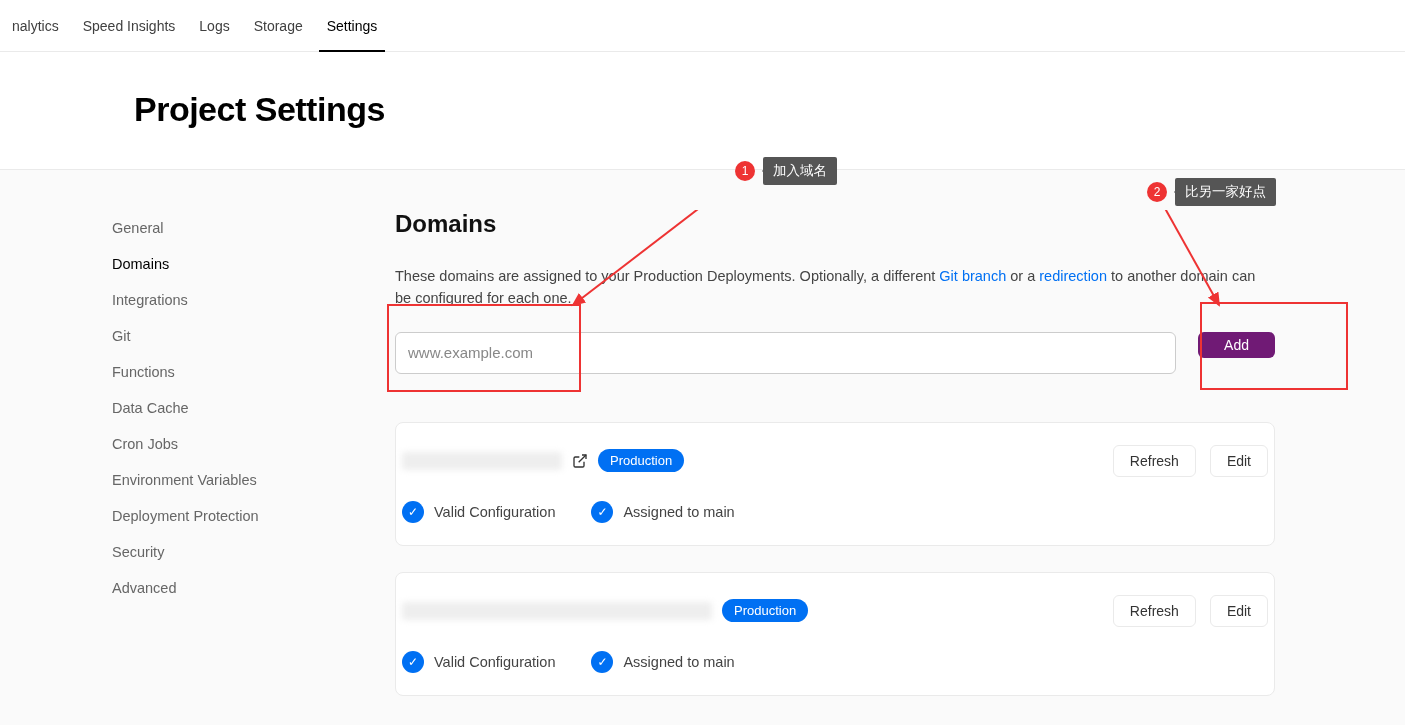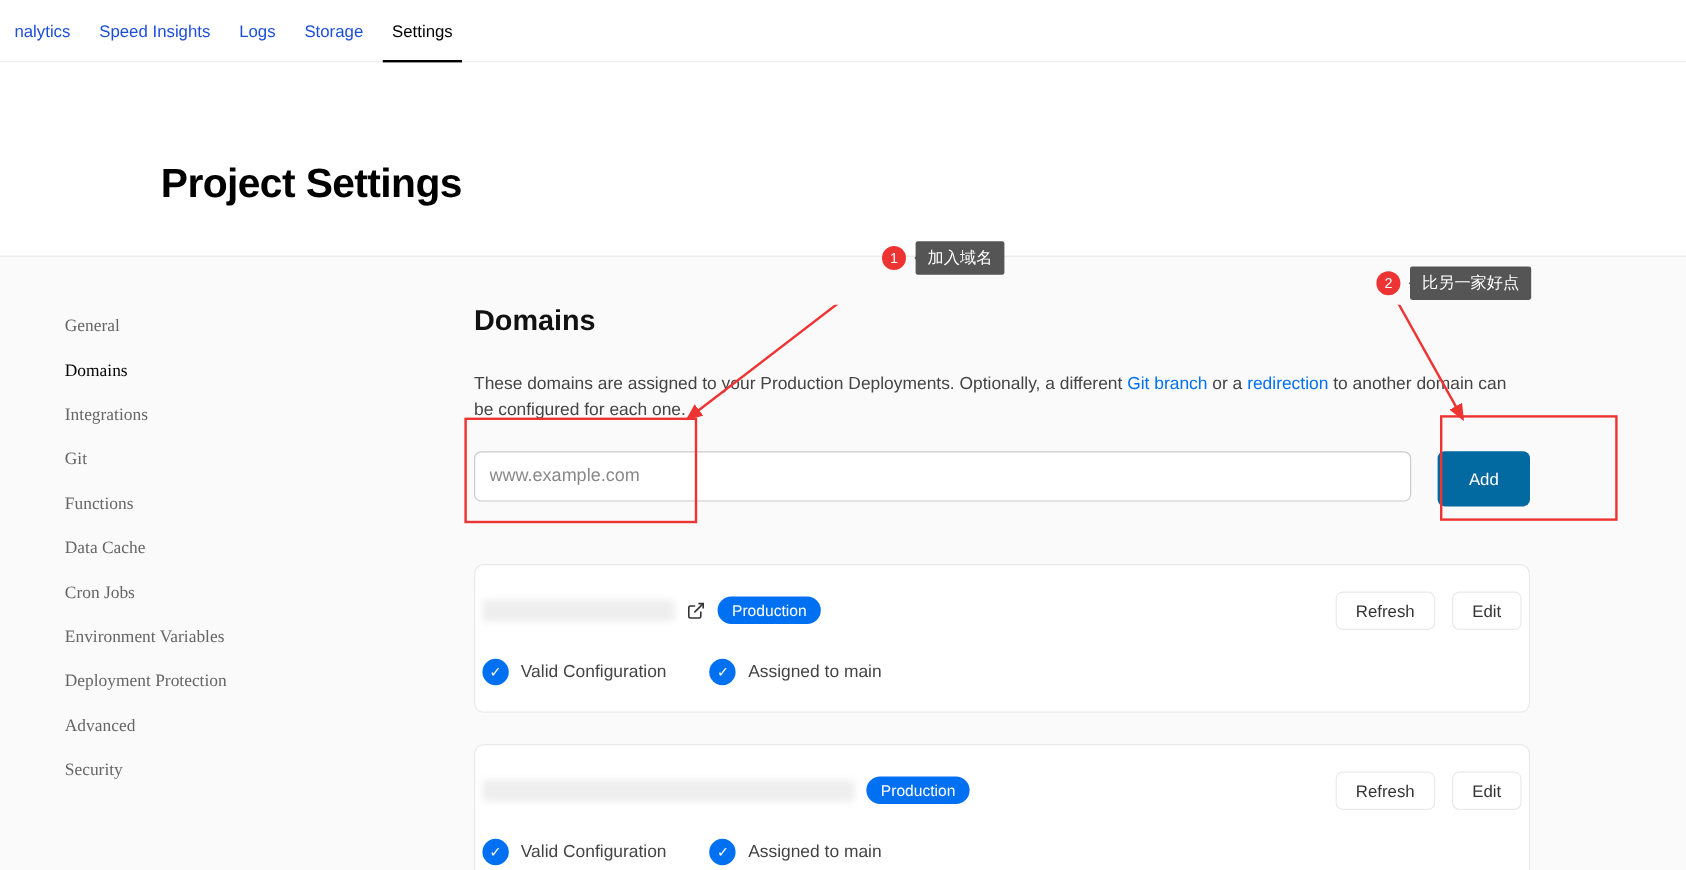--- a/index.html
+++ b/index.html
@@ -15,21 +15,21 @@
   .topnav {
     display: flex;
     align-items: center;
     height: 52px;
     border-bottom: 1px solid #eaeaea;
     padding-left: 0;
   }
   .topnav .tab {
     padding: 0 12px;
     margin-right: 0;
-    color: #1d4ed8;
+    color: #404040;
     font-size: 14px;
     line-height: 52px;
     cursor: pointer;
   }
   .topnav .tab.active {
     color: #000;
     position: relative;
   }
   .topnav .tab.active::after {
     content: "";
@@ -42,36 +42,34 @@
   
   .header-area {
     padding: 38px 0 40px 134px;
     background: #ffffff;
   }
   .page-title {
     font-size: 34px;
     font-weight: 600;
     letter-spacing: -0.5px;
     color: #000;
-    margin-top: 44px;
   }
 
   
   .main {
     background: #fafafa;
     border-top: 1px solid #eaeaea;
     padding: 40px 0 100px 0;
     display: flex;
     min-height: 560px;
   }
   .sidebar {
     width: 395px;
-    padding-left: 54px;
+    padding-left: 112px;
     padding-right: 50px;
-    font-family: Liberation Serif, serif;
   }
   .sidebar-item {
     font-size: 14.5px;
     padding: 10px 0;
     color: #666;
     cursor: pointer;
   }
   .sidebar-item.active {
     color: #000;
     font-weight: 500;
@@ -108,23 +106,23 @@
     flex: 1;
     height: 42px;
     padding: 0 12px;
     font-size: 15px;
     border: 1px solid #ccc;
     border-radius: 6px;
     background: #fff;
   }
   .domain-input::placeholder { color: #888; }
   .add-btn {
-    height: 46px;
+    height: 26px;
     padding: 0 26px;
-    background: #0369a1;
+    background: #701a75;
     color: #fff;
     border: none;
     border-radius: 6px;
     font-size: 14px;
     font-weight: 500;
     cursor: pointer;
   }
 
   .card {
     background: #fff;
@@ -265,22 +263,22 @@
   <aside class="sidebar" id="sidebar">
       <div class="sidebar-item">General</div>
       <div class="sidebar-item active">Domains</div>
       <div class="sidebar-item">Integrations</div>
       <div class="sidebar-item">Git</div>
       <div class="sidebar-item">Functions</div>
       <div class="sidebar-item">Data Cache</div>
       <div class="sidebar-item">Cron Jobs</div>
       <div class="sidebar-item">Environment Variables</div>
       <div class="sidebar-item">Deployment Protection</div>
+      <div class="sidebar-item">Security</div>
       <div class="sidebar-item">Advanced</div>
-      <div class="sidebar-item">Security</div>
     </aside>
 
   <section class="content" id="content">
 
     <h2 class="section-title">Domains</h2>
 
     <p class="description">
       <span>These domains are assigned to your Production Deployments. Optionally, a different </span>
       <a href="#">Git branch</a>
       <span> or a </span>

